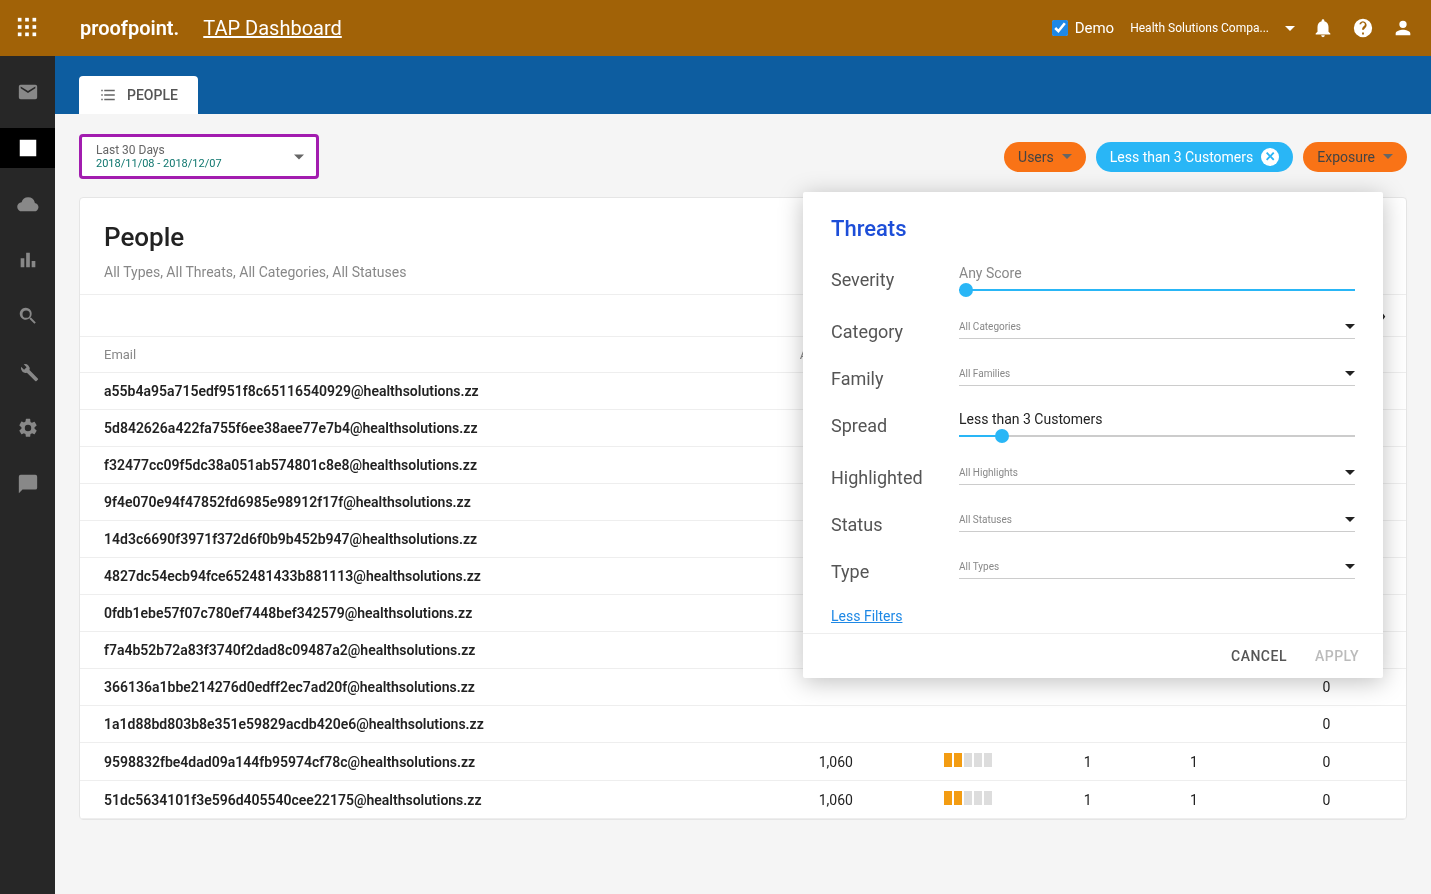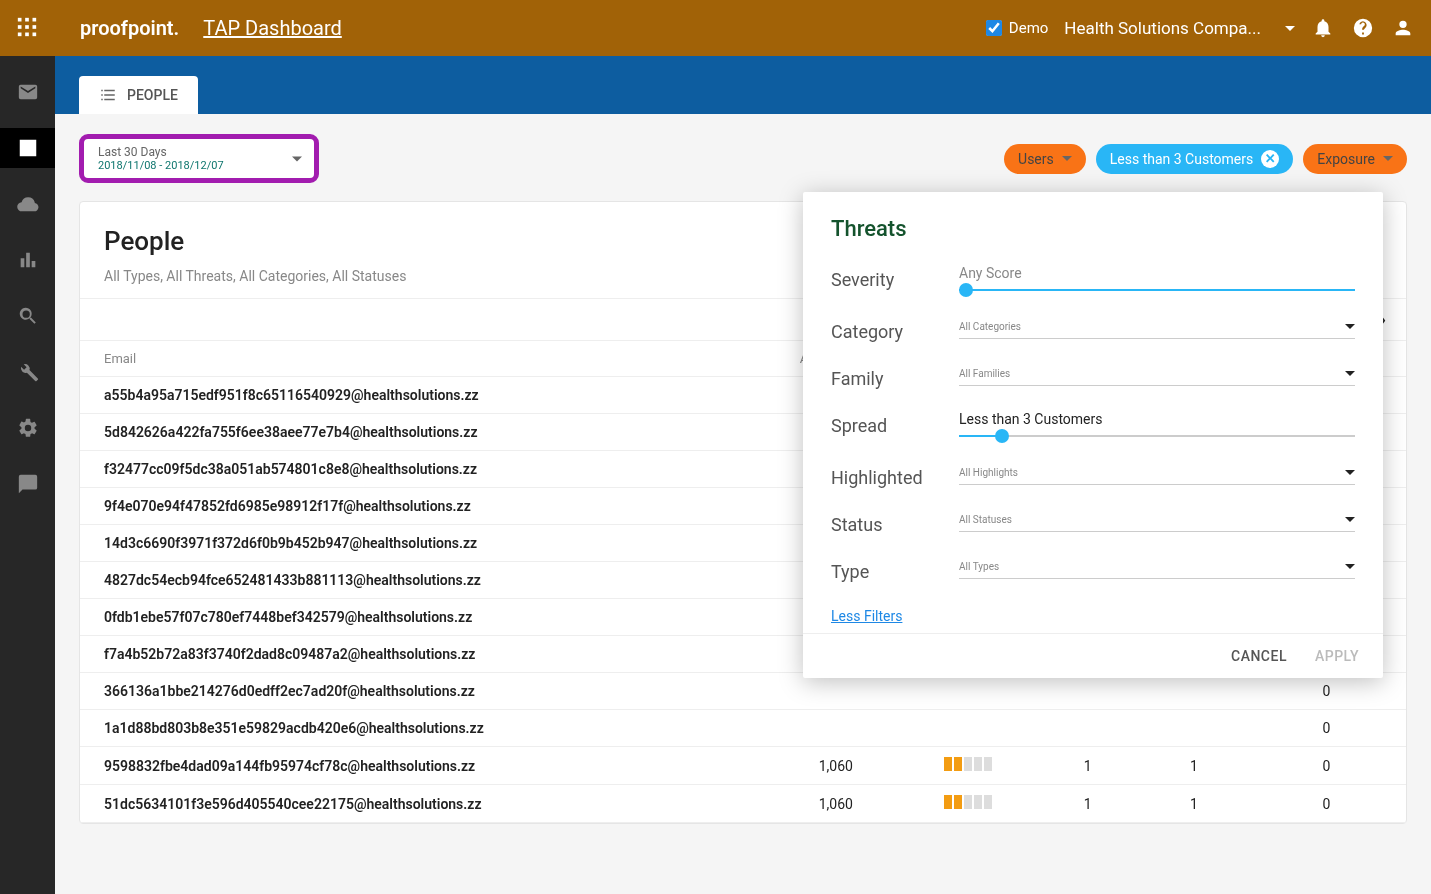--- a/index.html
+++ b/index.html
@@ -4,33 +4,33 @@
 <style>
 * { box-sizing: border-box; margin: 0; padding: 0; }
 body { font-family: -apple-system, BlinkMacSystemFont, "Segoe UI", Roboto, Arial, sans-serif; background: #f5f5f5; width: 1431px; height: 894px; overflow: hidden; position: relative; }
 .header { background: #a16207; height: 56px; display: flex; align-items: center; padding: 0 16px; color: #fff; }
 .apps-icon { width: 24px; height: 24px; margin-right: 40px; cursor: pointer; }
 .logo { font-size: 20px; font-weight: 600; margin-right: 24px; }
 .app-title { font-size: 20px; font-weight: 400; text-decoration: underline; }
 .header-right { margin-left: auto; display: flex; align-items: center; gap: 16px; }
 .demo-check { display: flex; align-items: center; gap: 7px; font-size: 15px; }
 .demo-check input { width: 16px; height: 16px; accent-color: #1e88e5; }
-.company-select { display: flex; align-items: center; gap: 24px; font-size: 17px; cursor: pointer; }
+.company-select { display: flex; align-items: center; gap: 16px; font-size: 12px; cursor: pointer; }
 .header-icon { width: 24px; height: 24px; cursor: pointer; display: flex; align-items: center; justify-content: center; }
 .subheader { background: #0d5da0; height: 58px; display: flex; align-items: flex-end; padding-left: 79px; }
 .tab { background: #fff; padding: 10px 20px; border-radius: 4px 4px 0 0; display: flex; align-items: center; gap: 10px; font-size: 14px; color: #555; font-weight: 500; }
 .tab-icon { width: 18px; height: 18px; }
 .leftbar { position: absolute; left: 0; top: 56px; width: 55px; background: #272727; height: calc(100% - 56px); display: flex; flex-direction: column; align-items: center; padding-top: 16px; gap: 16px; }
 .leftbar-item { width: 55px; height: 40px; display: flex; align-items: center; justify-content: center; cursor: pointer; }
 .leftbar-item svg { fill: #888; }
 .leftbar-item.active svg { fill: #fff; }
 .leftbar-item.active { background: #000; }
 .main { position: absolute; left: 55px; top: 114px; right: 0; bottom: 0; padding: 20px 24px; overflow: hidden; }
 .toolbar { display: flex; align-items: center; margin-bottom: 18px; }
-.date-select { background: #fff; border: 5px solid #a21caf; border-radius: 9px; padding: 6px 14px; display: flex; flex-direction: column; position: relative; width: 240px; cursor: pointer; }
+.date-select { background: #fff; border: 3px solid #a21caf; border-radius: 4px; padding: 6px 14px; display: flex; flex-direction: column; position: relative; width: 240px; cursor: pointer; }
 .date-label { font-size: 12px; color: #666; }
 .date-value { font-size: 11px; color: #0f766e; }
 .date-arrow { position: absolute; right: 12px; top: 50%; transform: translateY(-50%); }
 .chip-row { margin-left: auto; display: flex; gap: 10px; }
 .chip { border-radius: 16px; padding: 6px 14px; font-size: 14px; display: flex; align-items: center; gap: 8px; cursor: pointer; }
 .chip-grey { background: #f97316; color: #444; }
 .chip-blue { background: #29b6f6; color: #fff; }
 .chip-close { width: 18px; height: 18px; border-radius: 50%; background: #fff; color: #29b6f6; display: flex; align-items: center; justify-content: center; font-size: 13px; font-weight: bold; }
 .card { background: #fff; border: 1px solid #e5e5e5; border-radius: 4px; }
 .card-header { padding: 24px 24px 12px; display: flex; align-items: flex-start; }
@@ -42,21 +42,21 @@
 .table { width: 100%; border-collapse: collapse; }
 .table th { text-align: left; font-size: 13px; font-weight: 400; color: #888; padding: 10px 24px; border-bottom: 1px solid #eee; }
 .table th.num, .table td.num { text-align: center; }
 .table td { padding: 10px 24px; font-size: 14px; color: #222; border-bottom: 1px solid #eee; font-weight: 600; }
 .table td.num { font-weight: 400; }
 .score-bar { display: inline-flex; gap: 2px; }
 .score-bar span { width: 8px; height: 14px; background: #ddd; }
 .score-bar span.on { background: #f39c12; }
 .popup { position: absolute; right: 48px; top: 192px; width: 580px; background: #fff; box-shadow: 0 4px 24px rgba(0,0,0,0.25); border-radius: 2px; z-index: 100; }
 .popup-body { padding: 24px 28px 8px; }
-.popup-title { font-size: 22px; font-weight: 500; color: #14532d; margin-bottom: 24px; }
+.popup-title { font-size: 22px; font-weight: 500; color: #1d4ed8; margin-bottom: 24px; }
 .popup-row { display: flex; align-items: flex-start; margin-bottom: 22px; }
 .popup-label { width: 128px; font-size: 18px; color: #555; padding-top: 4px; }
 .popup-field { flex: 1; }
 .popup-select { display: flex; justify-content: space-between; align-items: center; border-bottom: 1px solid #ccc; padding: 4px 0 6px; font-size: 10px; color: #888; cursor: pointer; }
 .slider-label { font-size: 14px; color: #888; margin-bottom: 4px; }
 .slider-label.active { color: #222; }
 .slider-track { height: 2px; background: #29b6f6; position: relative; margin: 8px 0 4px; }
 .slider-track .rest { position: absolute; height: 2px; background: #ccc; right: 0; top: 0; }
 .slider-thumb { width: 14px; height: 14px; border-radius: 50%; background: #29b6f6; position: absolute; top: -6px; cursor: pointer; }
 .less-filters { color: #1e88e5; font-size: 14px; text-decoration: underline; cursor: pointer; margin-top: 4px; display: inline-block; }

